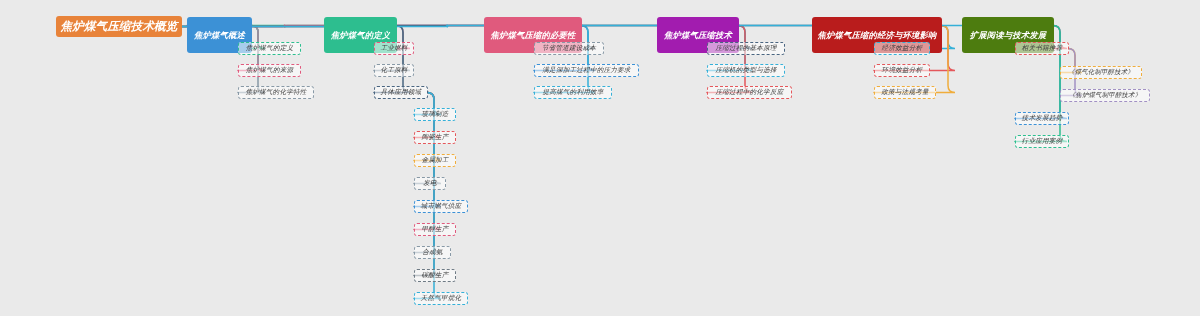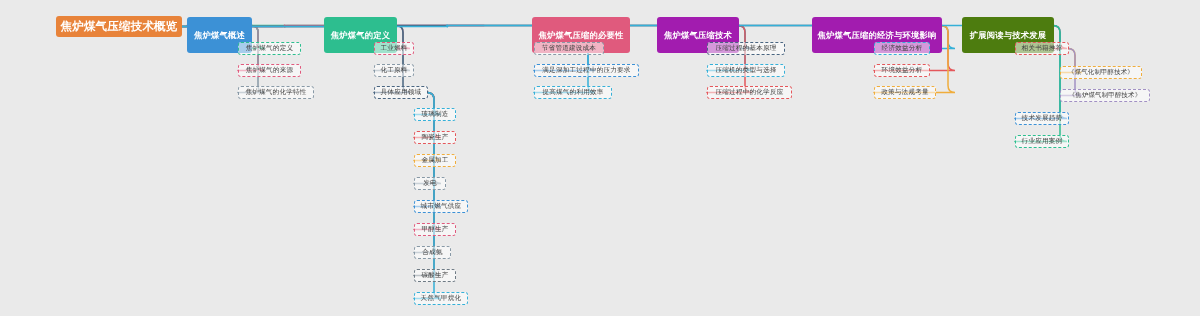--- a/index.html
+++ b/index.html
@@ -13,20 +13,21 @@
     height: 316px;
     overflow: hidden;
     font-family: "Liberation Sans", "DejaVu Sans", sans-serif;
     -webkit-font-smoothing: antialiased;
   }
   #canvas {
     position: relative;
     width: 1200px;
     height: 268px;
     background: #eaeaea;
+    font-style: italic;
   }
   #edges {
     position: absolute;
     left: 0;
     top: 0;
     width: 1200px;
     height: 316px;
     pointer-events: none;
   }
   .node {
@@ -125,29 +126,29 @@
     <div class="node leaf" style="left: 374px; top: 86px; width: 54px; height: 13px; border-color: rgb(74, 101, 128); color: rgb(61, 61, 61);">具体应用领域</div>
     <div class="node leaf" style="left: 414px; top: 108px; width: 42px; height: 13px; border-color: rgb(53, 176, 216); color: rgb(61, 61, 61);">玻璃制造</div>
     <div class="node leaf" style="left: 414px; top: 131px; width: 42px; height: 13px; border-color: rgb(228, 87, 91); color: rgb(61, 61, 61);">陶瓷生产</div>
     <div class="node leaf" style="left: 414px; top: 154px; width: 42px; height: 13px; border-color: rgb(240, 173, 60); color: rgb(61, 61, 61);">金属加工</div>
     <div class="node leaf" style="left: 414px; top: 177px; width: 32px; height: 13px; border-color: rgb(136, 153, 166); color: rgb(61, 61, 61);">发电</div>
     <div class="node leaf" style="left: 414px; top: 200px; width: 54px; height: 13px; border-color: rgb(60, 145, 214); color: rgb(61, 61, 61);">城市燃气供应</div>
     <div class="node leaf" style="left: 414px; top: 223px; width: 42px; height: 13px; border-color: rgb(224, 90, 125); color: rgb(61, 61, 61);">甲醇生产</div>
     <div class="node leaf" style="left: 414px; top: 246px; width: 37px; height: 13px; border-color: rgb(136, 153, 166); color: rgb(61, 61, 61);">合成氨</div>
     <div class="node leaf" style="left: 414px; top: 269px; width: 42px; height: 13px; border-color: rgb(110, 122, 132); color: rgb(61, 61, 61);">碳酸生产</div>
     <div class="node leaf" style="left: 414px; top: 292px; width: 54px; height: 13px; border-color: rgb(53, 176, 216); color: rgb(61, 61, 61);">天然气甲烷化</div>
-    <div class="node lvl2" style="left: 484px; top: 17px; width: 98px; height: 17px; background: rgb(224, 90, 125); margin-left: 48px;">焦炉煤气压缩的必要性</div>
+    <div class="node lvl2" style="left: 484px; top: 17px; width: 98px; height: 17px; background: rgb(224, 90, 125);">焦炉煤气压缩的必要性</div>
     <div class="node leaf" style="left: 534px; top: 42px; width: 70px; height: 13px; border-color: rgb(136, 153, 166); color: rgb(61, 61, 61);">节省管道建设成本</div>
     <div class="node leaf" style="left: 534px; top: 64px; width: 105px; height: 13px; border-color: rgb(60, 145, 214); color: rgb(61, 61, 61);">满足深加工过程中的压力要求</div>
     <div class="node leaf" style="left: 534px; top: 86px; width: 78px; height: 13px; border-color: rgb(53, 176, 216); color: rgb(61, 61, 61);">提高煤气的利用效率</div>
     <div class="node lvl2" style="left: 657px; top: 17px; width: 82px; height: 17px; background: #a21caf;">焦炉煤气压缩技术</div>
     <div class="node leaf" style="left: 707px; top: 42px; width: 78px; height: 13px; border-color: rgb(74, 101, 128); color: rgb(61, 61, 61);">压缩过程的基本原理</div>
     <div class="node leaf" style="left: 707px; top: 64px; width: 78px; height: 13px; border-color: rgb(53, 176, 216); color: rgb(61, 61, 61);">压缩机的类型与选择</div>
     <div class="node leaf" style="left: 707px; top: 86px; width: 85px; height: 13px; border-color: rgb(228, 87, 91); color: rgb(61, 61, 61);">压缩过程中的化学反应</div>
-    <div class="node lvl2" style="left: 812px; top: 17px; width: 130px; height: 17px; background: #a21caf;">焦炉煤气压缩的经济与环境影响</div>
+    <div class="node lvl2" style="left: 812px; top: 17px; width: 130px; height: 17px; background: #b91c1c;">焦炉煤气压缩的经济与环境影响</div>
     <div class="node leaf" style="left: 874px; top: 42px; width: 56px; height: 13px; border-color: rgb(53, 176, 216); color: rgb(61, 61, 61);">经济效益分析</div>
     <div class="node leaf" style="left: 874px; top: 64px; width: 56px; height: 13px; border-color: rgb(228, 87, 91); color: rgb(61, 61, 61);">环境效益分析</div>
     <div class="node leaf" style="left: 874px; top: 86px; width: 62px; height: 13px; border-color: rgb(240, 173, 60); color: rgb(61, 61, 61);">政策与法规考量</div>
     <div class="node lvl2" style="left: 962px; top: 17px; width: 92px; height: 17px; background: #4d7c0f;">扩展阅读与技术发展</div>
     <div class="node leaf" style="left: 1015px; top: 42px; width: 54px; height: 13px; border-color: rgb(228, 87, 91); color: rgb(61, 61, 61);">相关书籍推荐</div>
     <div class="node leaf book" style="left: 1060px; top: 66px; width: 82px; height: 13px; border-color: rgb(240, 173, 60); color: rgb(61, 61, 61);">《煤气化制甲醇技术》</div>
     <div class="node leaf book" style="left: 1060px; top: 89px; width: 90px; height: 13px; border-color: rgb(162, 145, 196); color: rgb(61, 61, 61);">《焦炉煤气制甲醇技术》</div>
     <div class="node leaf" style="left: 1015px; top: 112px; width: 54px; height: 13px; border-color: rgb(60, 145, 214); color: rgb(61, 61, 61);">技术发展趋势</div>
     <div class="node leaf" style="left: 1015px; top: 135px; width: 54px; height: 13px; border-color: rgb(45, 190, 143); color: rgb(61, 61, 61);">行业应用案例</div>
   </div>

